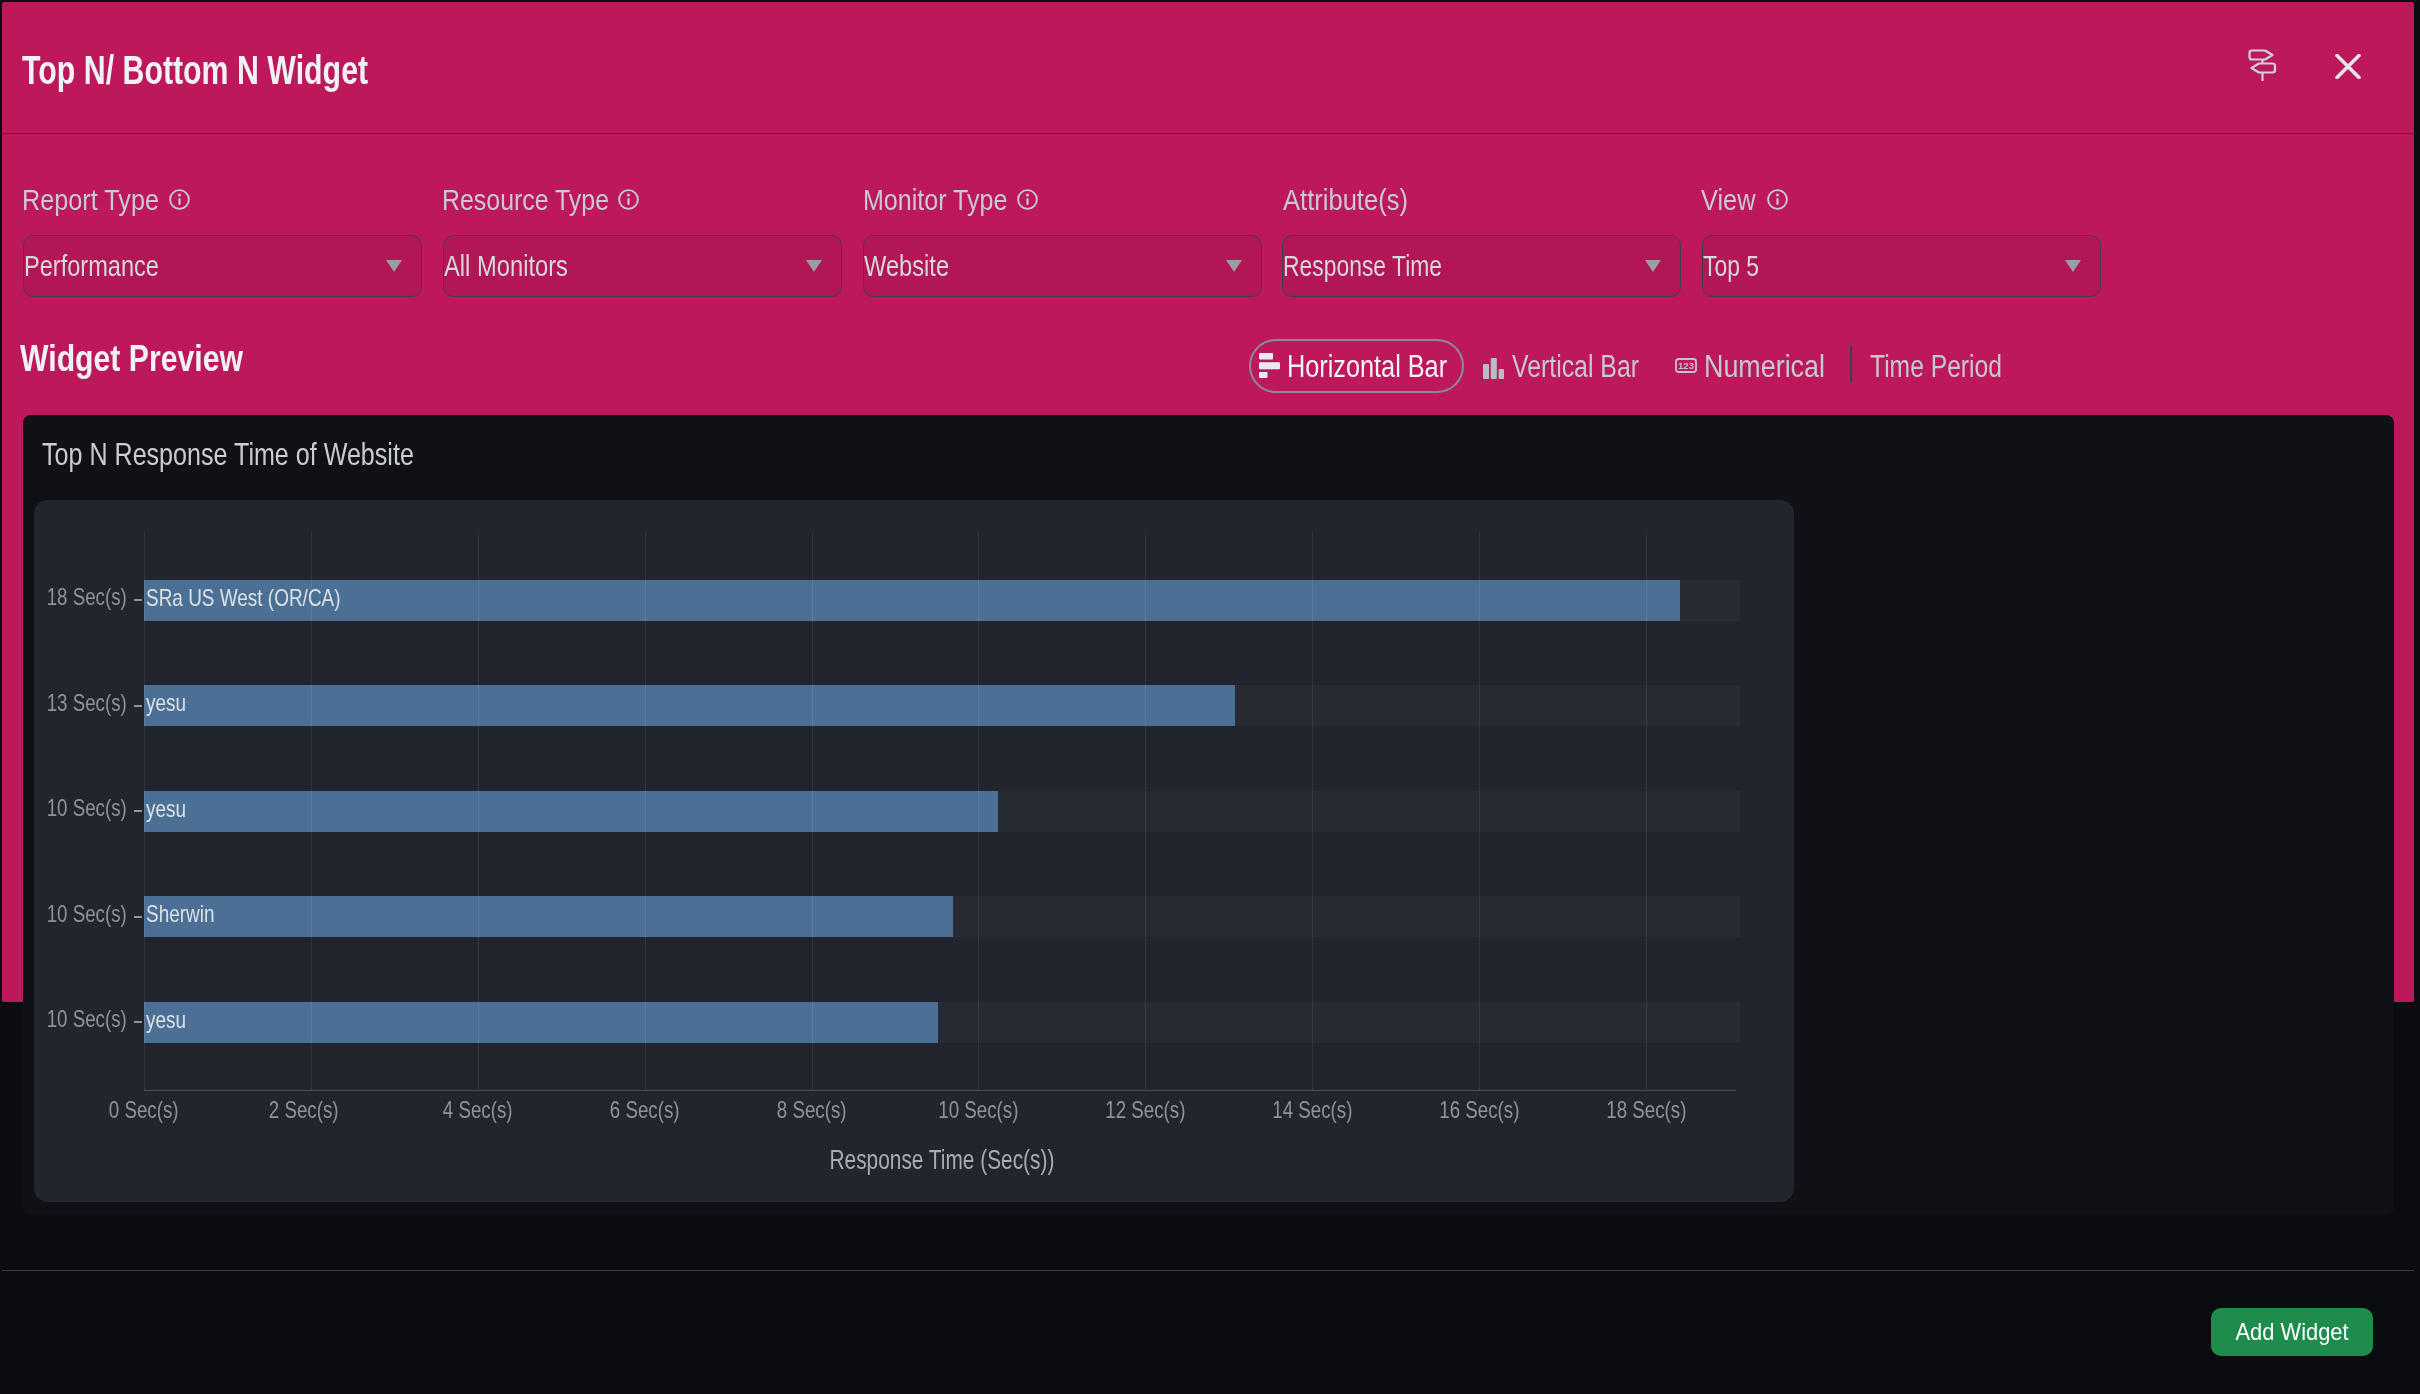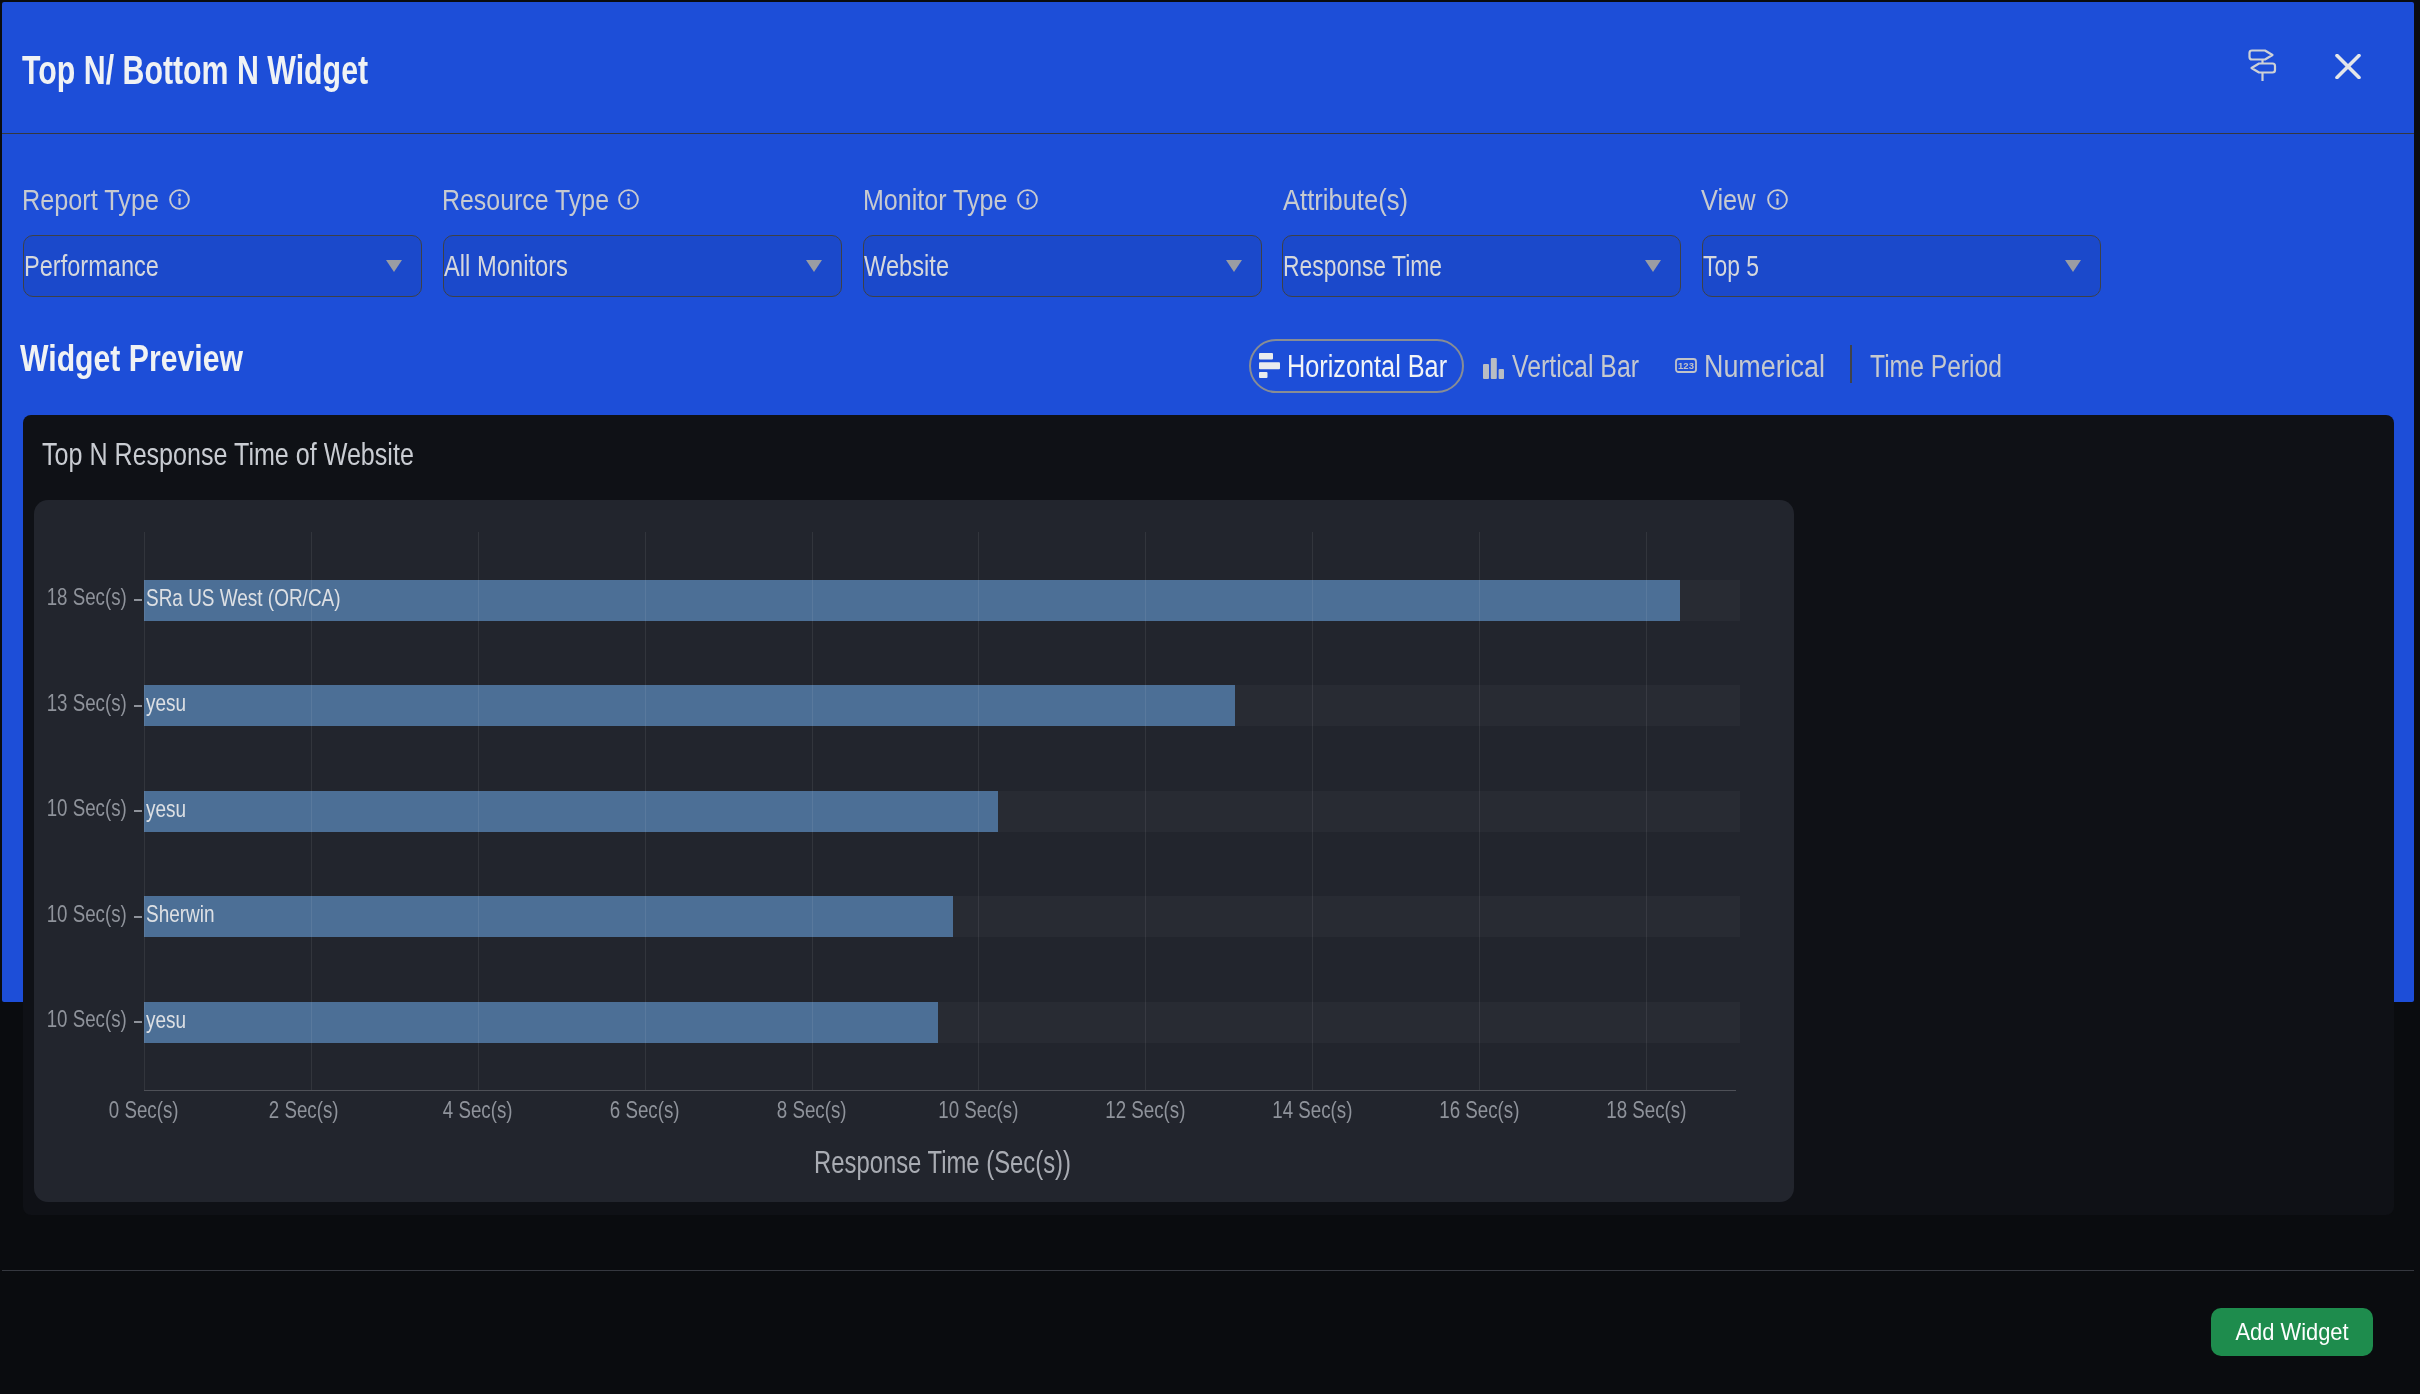--- a/index.html
+++ b/index.html
@@ -1,17 +1,17 @@
 <!DOCTYPE html>
 <html><head>
 <meta charset="utf-8">
 <style>
 * { margin:0; padding:0; box-sizing:border-box; }
 html,body { width:2420px; height:1394px; background:#0a0c0f; font-family:"Liberation Sans", sans-serif; overflow:hidden; position:relative; }
-.modal { position:absolute; left:2px; top:2px; width:2412px; height:1000px; background:#1d4ed8; border-radius:2px; }
+.modal { position:absolute; left:2px; top:2px; width:2412px; height:1000px; background:#be185d; border-radius:2px; }
 .abs { position:absolute; }
 .tx { white-space:pre; display:inline-block; line-height:1em; }
 .title { left:20px; top:47.6px; font-size:40px; font-weight:700; color:#f0f2f4; transform:scaleX(0.758); transform-origin:left top; }
 .hline { left:0; width:100%; height:1px; background:#35383f; }
 .flabel { top:183.2px; font-size:30px; color:#c7cad0; transform-origin:left top; }
 .selbox { top:233px; width:399px; height:62px; border:1px solid #3d4147; border-radius:10px; background:rgba(0,0,0,0.06); display:flex; align-items:center; padding-left:0; }
 .selbox .tx { font-size:30px; color:#d6d8dc; transform-origin:left center; }
 .caret { position:absolute; right:19px; top:50%; margin-top:-6px; width:0; height:0; border-left:8px solid transparent; border-right:8px solid transparent; border-top:12px solid #9a9da3; }
 .info { position:absolute; top:186.6px; width:21px; height:21px; }
 .wptitle { left:18px; top:339.3px; font-size:36px; font-weight:700; color:#f0f2f4; transform:scaleX(0.839); transform-origin:left top; }
@@ -27,21 +27,21 @@
 .axisline { left:110px; top:590px; width:1592px; height:1px; background:rgba(255,255,255,0.2); }
 .track { left:110px; width:1596px; height:41px; background:rgba(255,255,255,0.032); }
 .bar { left:110px; height:41px; background:#4c6f96; z-index:2; }
 .barlab { position:absolute; left:111.5px; font-size:24px; color:#dde0e4; z-index:4; height:41px; display:flex; align-items:center; }
 .barlab .tx { transform:scaleX(0.79); transform-origin:left center; margin-top:-5px; }
 .ylab { left:-57px; width:150px; font-size:24px; color:#8f939b; height:41px; display:flex; align-items:center; justify-content:flex-end; }
 .ylab .tx { transform:scaleX(0.779); transform-origin:right center; margin-top:-6px; }
 .dash { left:100px; width:8px; height:2px; background:#8f939b; }
 .xlab { top:595.7px; width:160px; text-align:center; font-size:24px; color:#8f939b; }
 .xlab .tx { transform:scaleX(0.78); transform-origin:center top; }
-.axtitle { left:708px; top:643.5px; width:400px; text-align:center; font-size:32px; color:#a9acb3; }
+.axtitle { left:708px; top:643.5px; width:400px; text-align:center; font-size:28px; color:#a9acb3; }
 .axtitle .tx { transform:scaleX(0.745); transform-origin:center top; }
 .addbtn { left:2209px; top:1306px; width:162px; height:48px; background:#1e8c4d; border-radius:10px; color:#fdfefe; font-size:24px; display:flex; align-items:center; justify-content:center; }
 .addbtn .tx { transform:scaleX(0.912); transform-origin:center center; }
 </style>
 </head>
 <body>
 <div class="modal">
   <span class="abs tx title">Top N/ Bottom N Widget</span>
 
   <svg class="abs" style="left:2246px; top:47px;" width="30" height="34" viewBox="0 0 30 34" fill="none" stroke="#ced1d6" stroke-width="2.2" stroke-linejoin="round">

